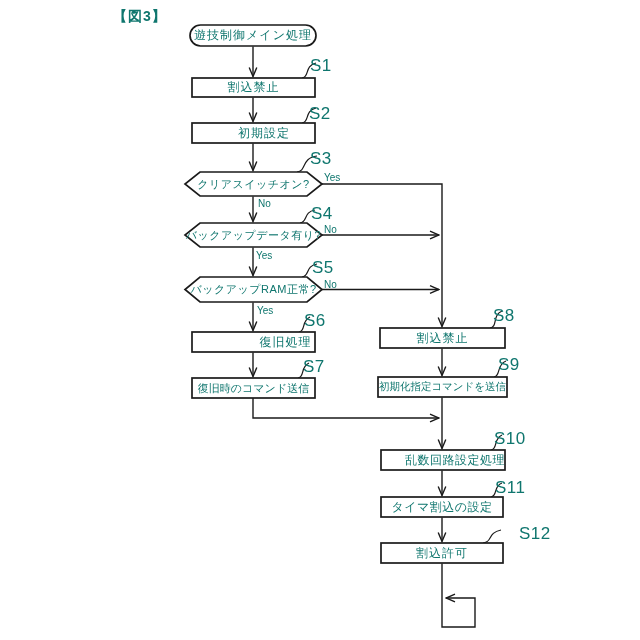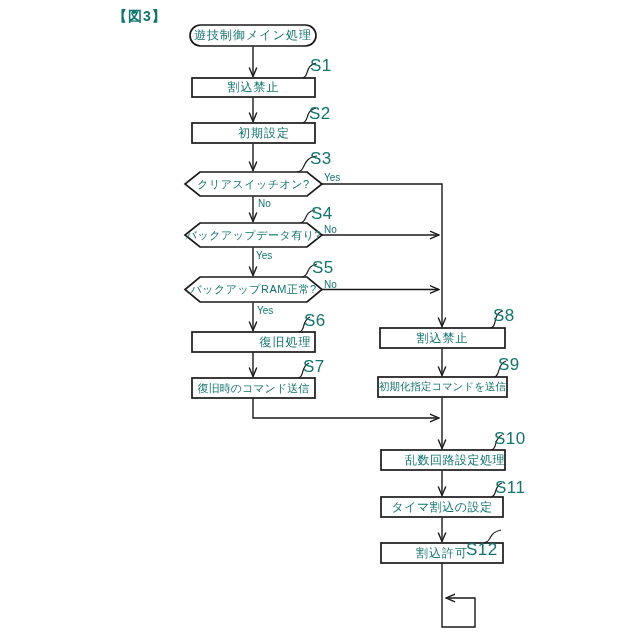--- a/index.html
+++ b/index.html
@@ -103,21 +103,21 @@
   <div class="step-id" style="left:309px;top:104px;">S2</div>
   <div class="step-id" style="left:310px;top:149px;">S3</div>
   <div class="step-id" style="left:311px;top:204px;">S4</div>
   <div class="step-id" style="left:312px;top:258px;">S5</div>
   <div class="step-id" style="left:304px;top:311px;">S6</div>
   <div class="step-id" style="left:303px;top:357px;">S7</div>
   <div class="step-id" style="left:493px;top:306px;">S8</div>
   <div class="step-id" style="left:498px;top:355px;">S9</div>
   <div class="step-id" style="left:494px;top:429px;">S10</div>
   <div class="step-id" style="left:495px;top:478px;">S11</div>
-  <div class="step-id" style="left:466px;top:524px;margin-top:16px;">S12</div>
+  <div class="step-id" style="left:519px;top:524px;">S12</div>
 
   <div class="branch" style="left:324px;top:172px;">Yes</div>
   <div class="branch" style="left:258px;top:198px;">No</div>
   <div class="branch" style="left:324px;top:224px;">No</div>
   <div class="branch" style="left:256px;top:250px;">Yes</div>
   <div class="branch" style="left:324px;top:279px;">No</div>
   <div class="branch" style="left:257px;top:305px;">Yes</div>
 
 </div>
 

